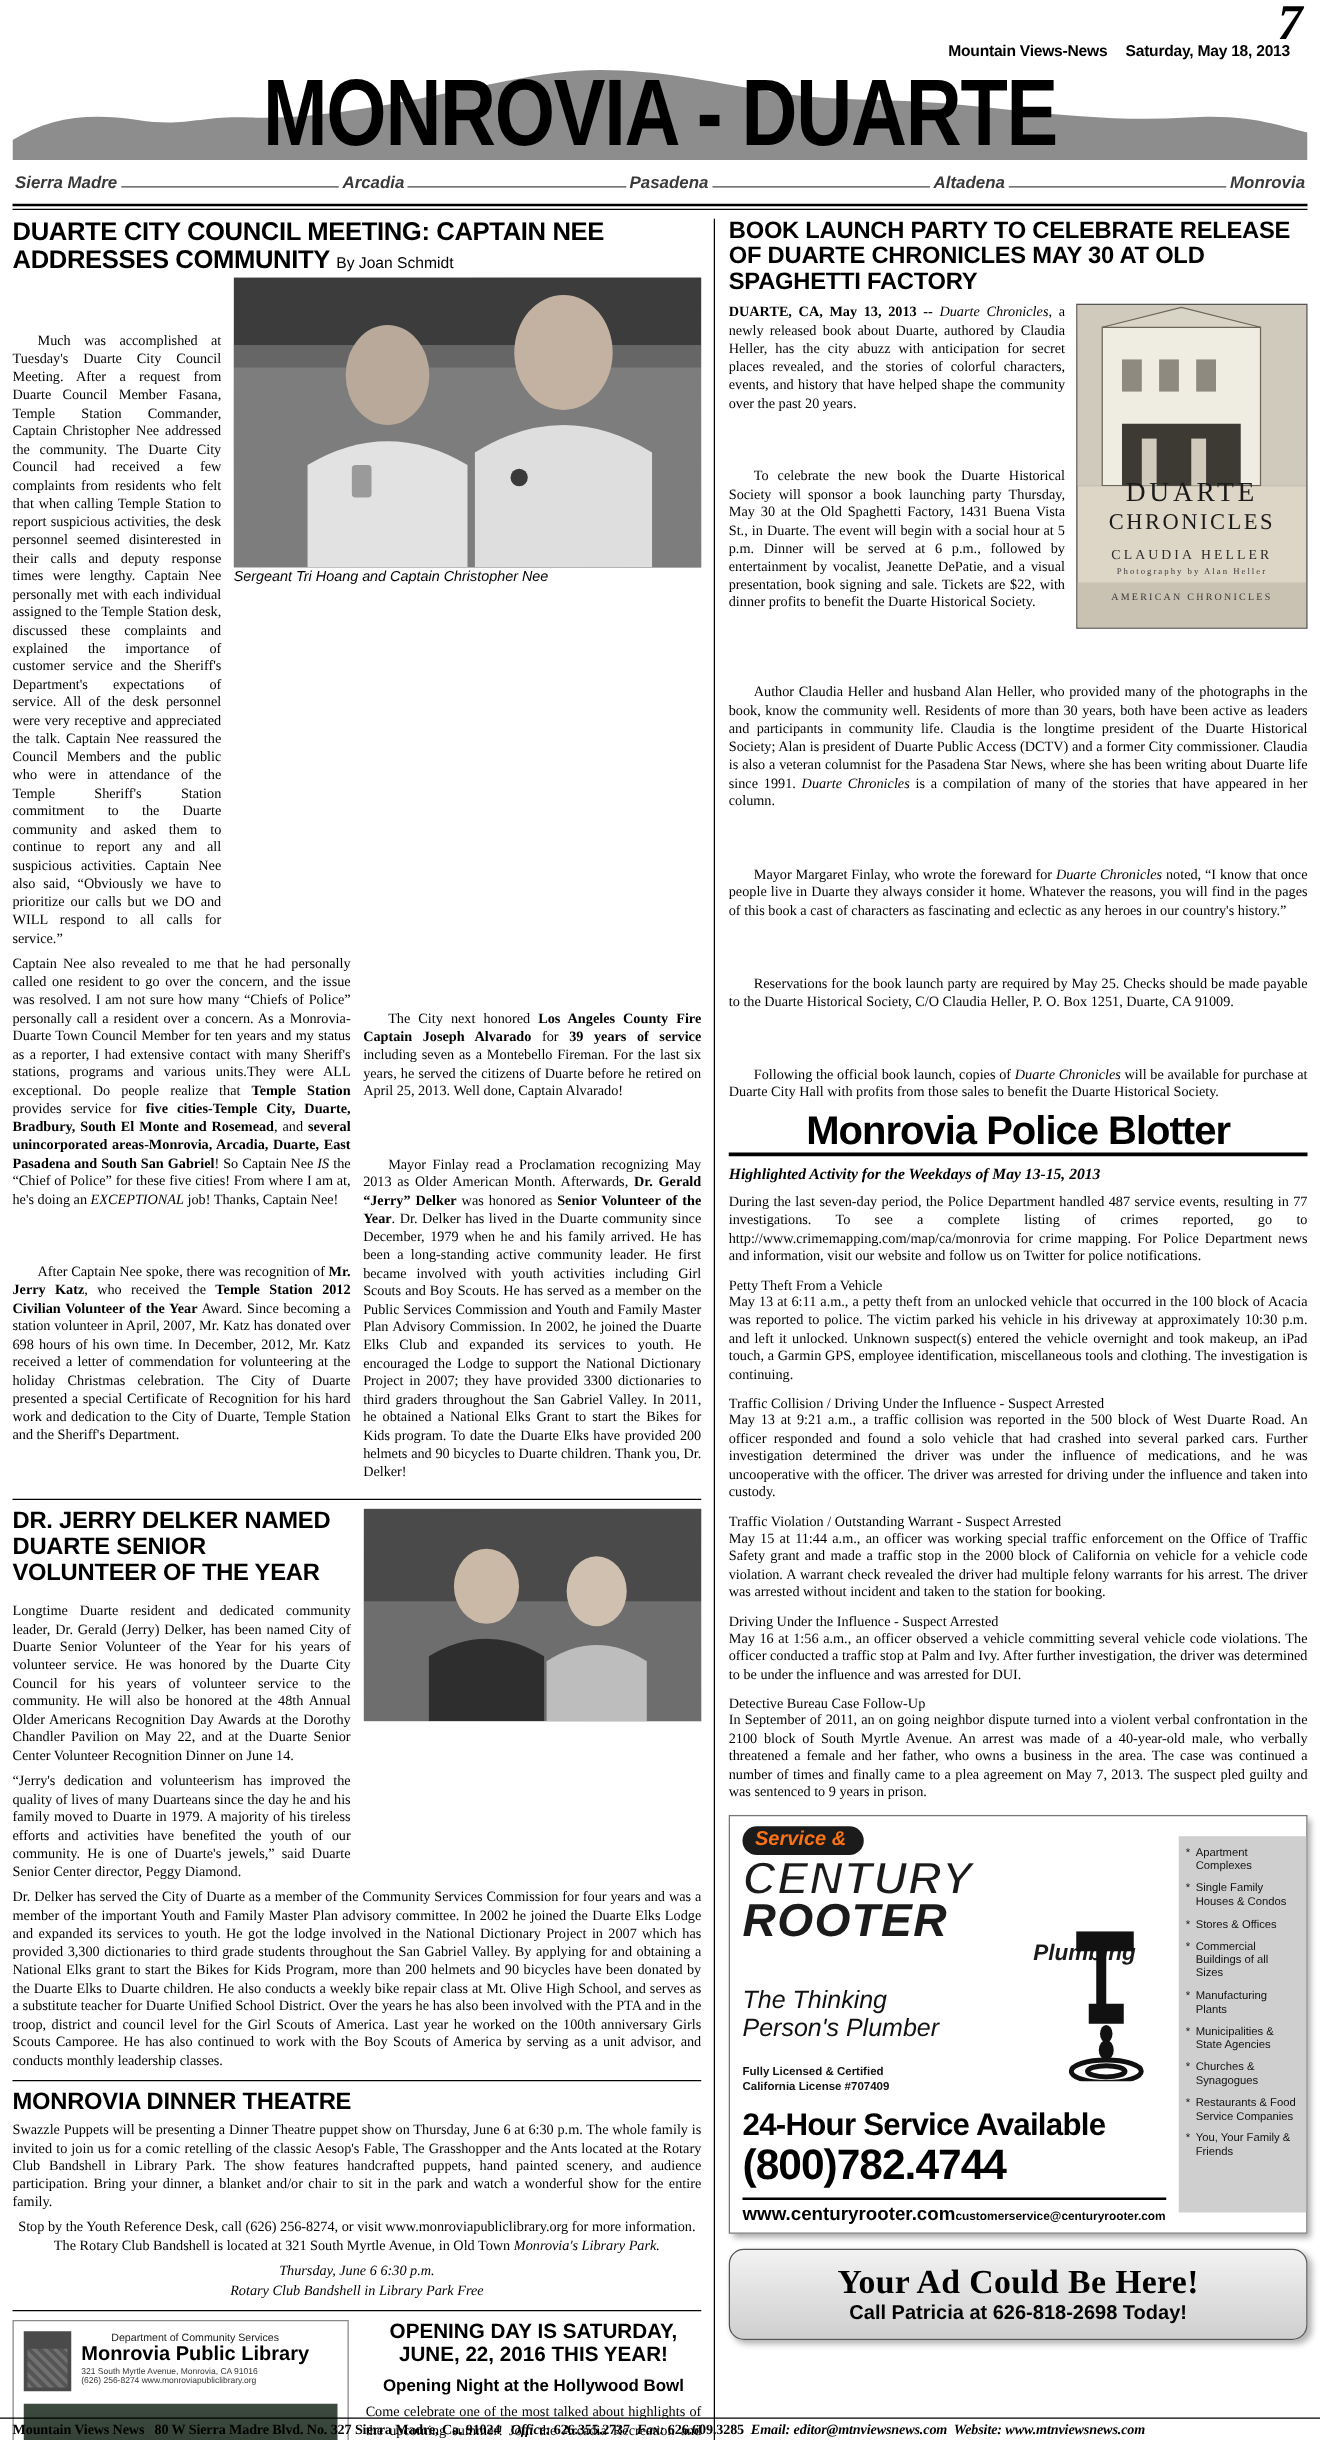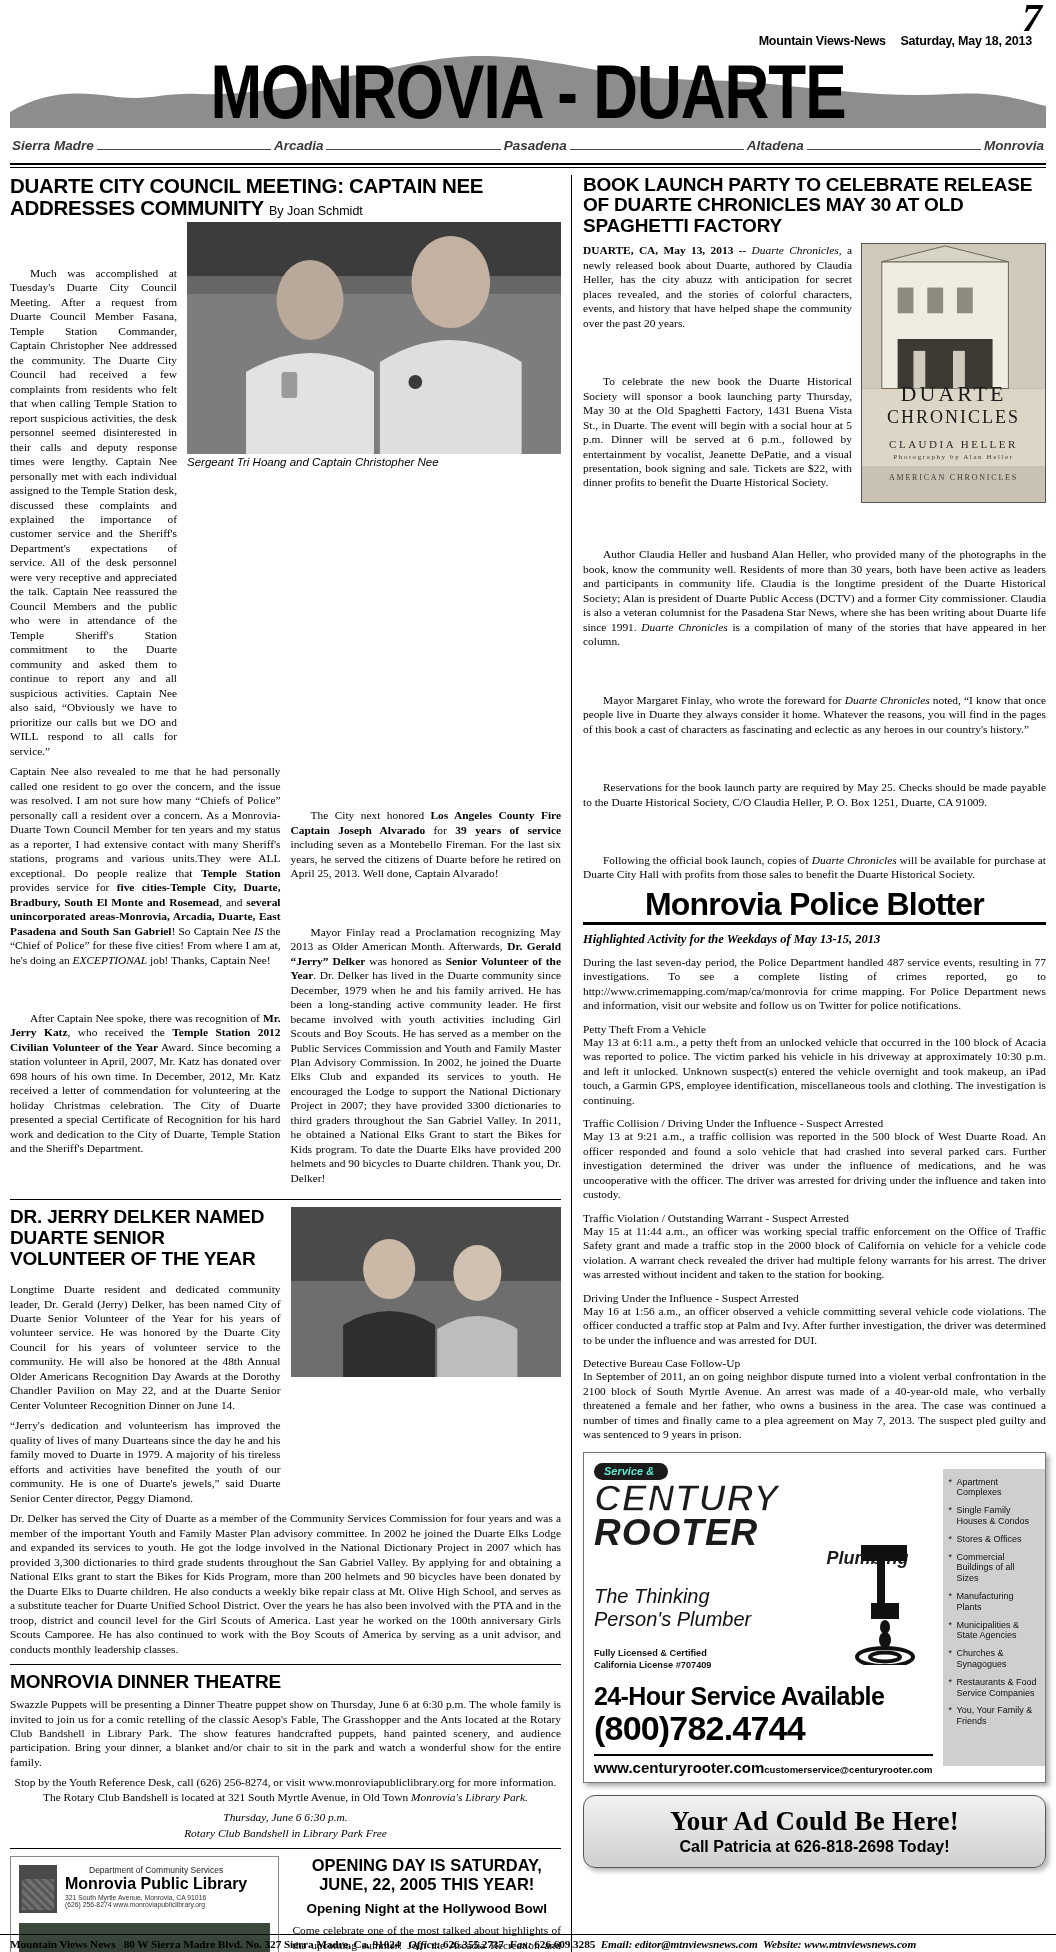--- a/index.html
+++ b/index.html
@@ -144,23 +144,23 @@
       font-family:"Liberation Sans", sans-serif; font-size:25px; font-weight:700; letter-spacing:1px;}
 
   
   .crbox { border:1px solid #777; background:#fff; margin-top:10px; position:relative;
       box-shadow:3px 3px 5px rgba(0,0,0,.35); display:flex; }
   .cr-main { flex:1 1 auto; padding:8px 10px 6px 10px; position:relative; }
   .cr-side { width:105px; background:#cfcfcf; padding:8px 6px; }
   .cr-side li { list-style:none; font-family:"Liberation Sans", sans-serif; font-size:9px;
       color:#111; margin:0 0 7px 0; line-height:1.2; position:relative; padding-left:8px;}
   .cr-side li:before { content:"*"; position:absolute; left:0; top:0; }
-  .cr-serv { display:inline-block; background:#1b1b1b; color:#5eead4; border-radius:12px;
+  .cr-serv { display:inline-block; background:#1b1b1b; color:#f97316; border-radius:12px;
       padding:2px 14px 3px 10px; font-family:"Liberation Sans", sans-serif; font-style:italic;
-      font-weight:700; font-size:11px; }
+      font-weight:700; font-size:16px; }
   .cr-logo1 { font-family:"Liberation Sans", sans-serif; font-weight:700; font-style:italic;
       font-size:37px; letter-spacing:1px; line-height:.92; margin-top:2px;
       color:#1b1b1b; -webkit-text-stroke:1.5px #fff; text-shadow:0 0 0 #000;}
   .cr-logo2 { font-family:"Liberation Sans", sans-serif; font-weight:700; font-style:italic;
       font-size:37px; letter-spacing:1px; line-height:.92; color:#1b1b1b;}
   .cr-plumb { text-align:right; padding-right:24px; margin-top:-2px;
       font-family:"Liberation Sans", sans-serif; font-weight:700; font-style:italic;
       font-size:18px; color:#1b1b1b; }
   .cr-slogan { font-family:"Liberation Sans", sans-serif; font-style:italic; font-size:20px;
       line-height:1.18; margin-top:16px; color:#111;}
@@ -326,21 +326,21 @@
               <div class="lp-grass"></div>
               <div class="lp-t1">2015 Summer Reading Club</div>
               <div class="lp-t2">DIG INTO READING</div>
 
             </div>
 
           </div>
         </div>
 
         <div>
-          <h3 class="head3">OPENING DAY IS SATURDAY, JUNE, 22, 2005 THIS YEAR!</h3>
+          <h3 class="head3">OPENING DAY IS SATURDAY, JUNE, 22, 2016 THIS YEAR!</h3>
           <div class="sub-c">Opening Night at the Hollywood Bowl</div>
           <p class="body">Come celebrate one of the most talked about highlights of the upcoming summer! Join the Arcadia Recreation and Community Services Department as we kick off the 2013 summer season with our annual adult excursion to the Hollywood Bowl on Saturday, June 22, 2013 from 6-11:30pm. Enjoy an evening with the brilliant Hollywood Bowl Orchestra, special celebrity guests and a spectacular fireworks finale! Invite a few friends and bring a basket of picnic delights for a captivating evening of entertainment! Tickets are $40.00 and are on sale now online, by mail, walk-in or fax-in.</p>
 
         </div>
       </div>
     </div>
 
     <div class="col-right">
 
       <h2 class="head2">BOOK LAUNCH PARTY TO CELEBRATE RELEASE OF DUARTE CHRONICLES MAY 30 AT OLD SPAGHETTI FACTORY</h2>

